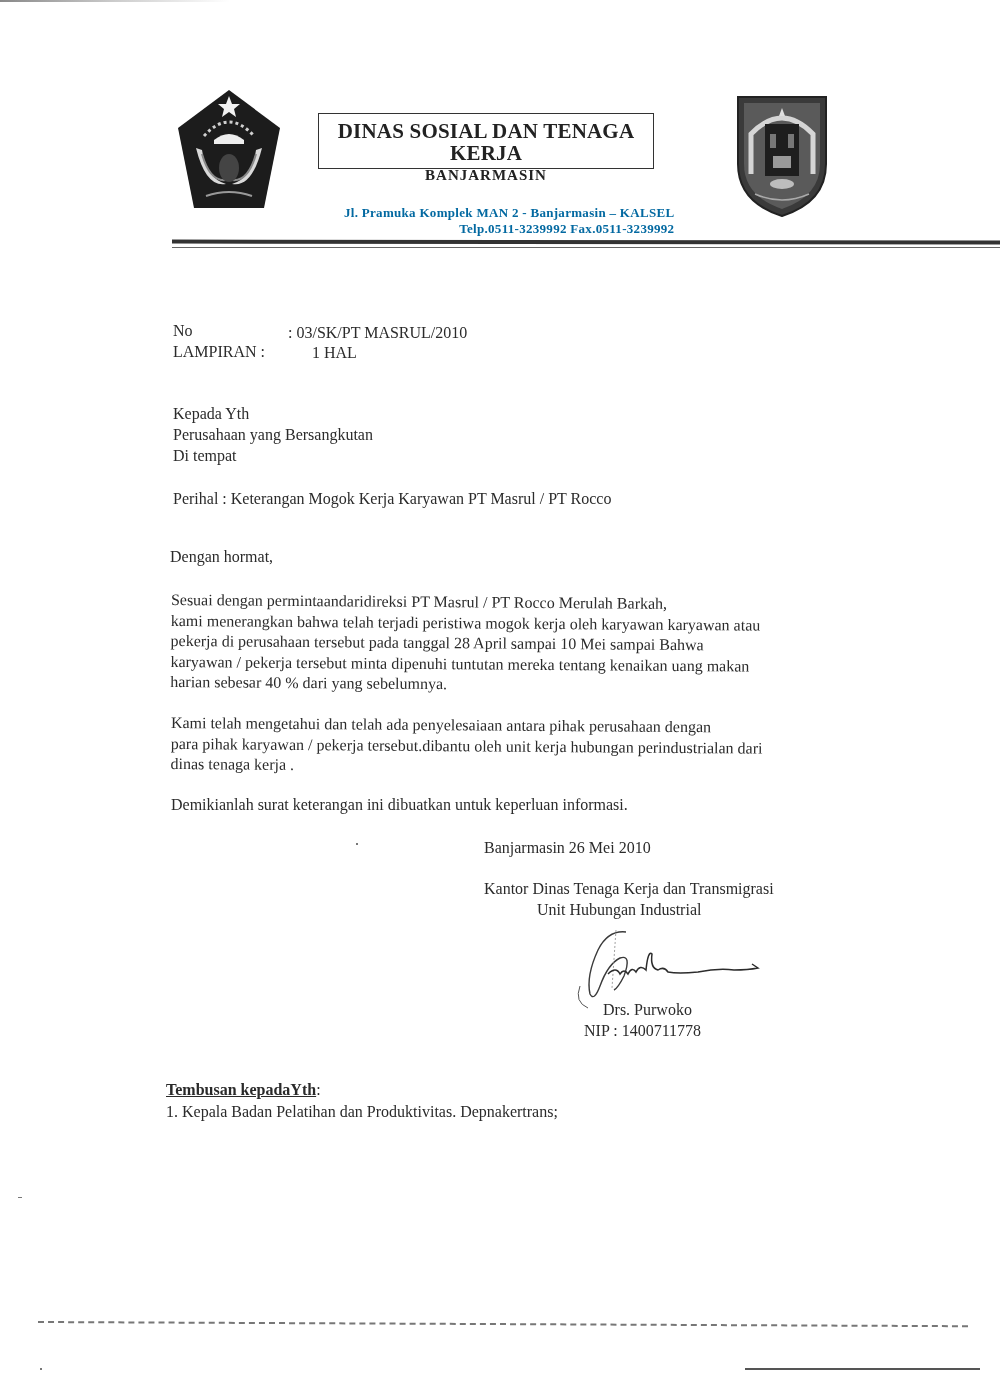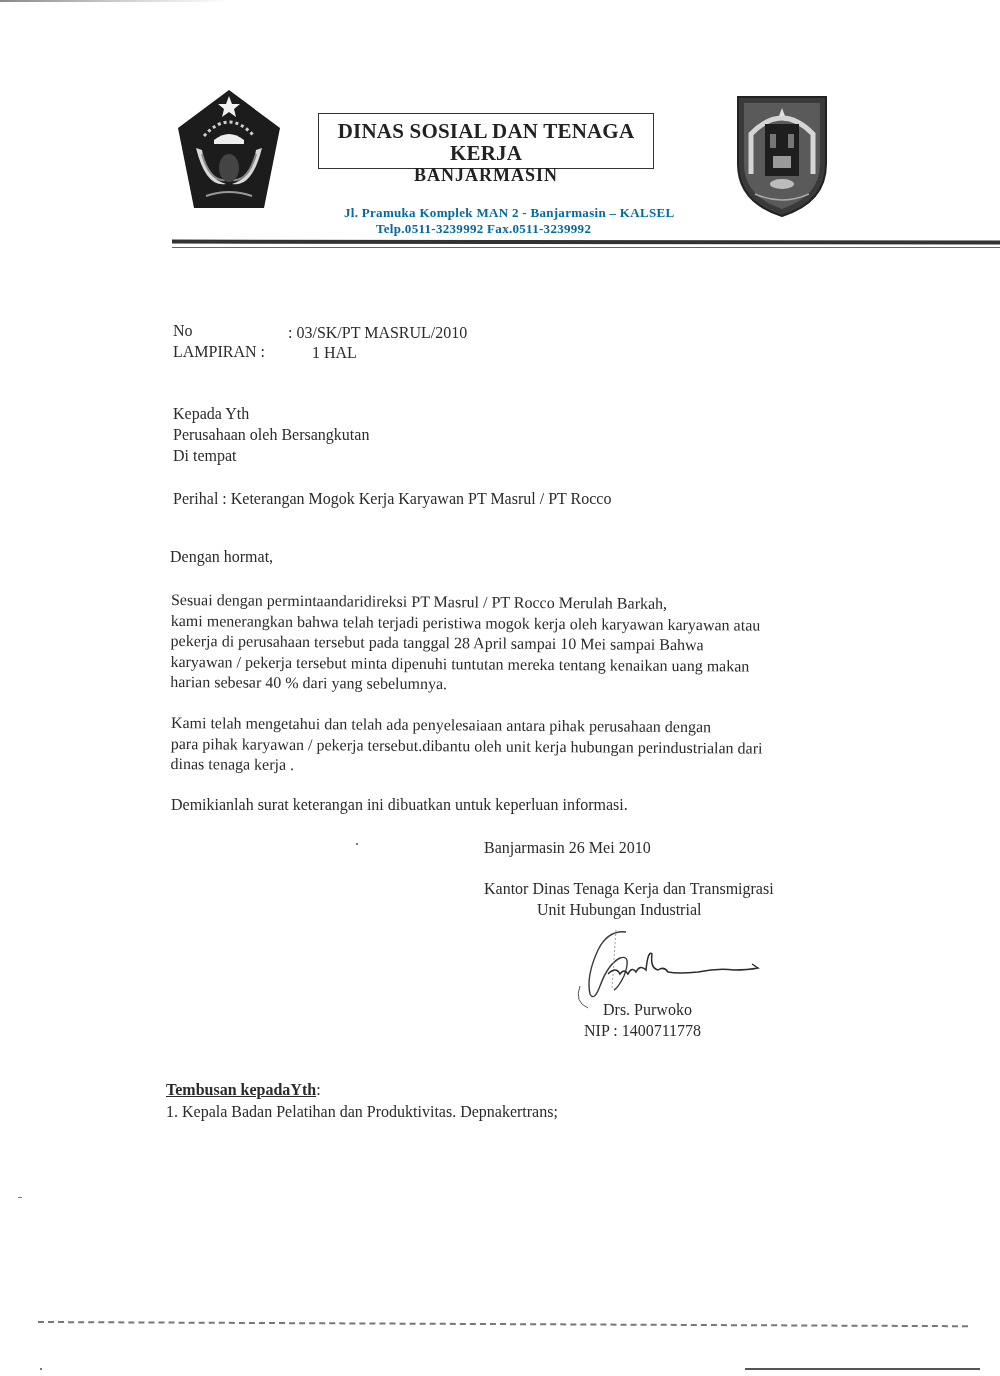--- a/index.html
+++ b/index.html
@@ -12,26 +12,26 @@
 
     
     .logo-left { left: 176px; top: 88px; width: 106px; height: 122px; }
     .logo-right { left: 735px; top: 94px; width: 94px; height: 124px; }
     .title-box {
       left: 318px; top: 113px; width: 336px; height: 56px;
       border: 1.5px solid #333; box-sizing: border-box; text-align: center;
       font-weight: bold; color: #222; line-height: 22px; padding-top: 6px;
     }
     .title-line1 { font-size: 21px; letter-spacing: 0.2px; }
-    .title-line2 { font-size: 18px; letter-spacing: 1px; }
+    .title-line2 { font-size: 15px; letter-spacing: 1px; }
     .address {
       left: 344px; top: 205px; font-size: 13px; font-weight: bold; color: #0369a1;
       line-height: 16px; letter-spacing: 0.3px;
     }
-    .address .l2 { padding-left: 32px; display: block; }
+    .address .l2 { padding-left: 32px; display: block; text-align: right; }
     .rule-thick { left: 172px; top: 240px; width: 828px; height: 4px; background: #333; transform: rotate(0.06deg); }
     .rule-thin { left: 172px; top: 247px; width: 828px; height: 1px; background: #666; }
 
     
     .txt { font-size: 16px; line-height: 20.5px; color: #2b2b2b; white-space: nowrap; }
     .meta-label { left: 173px; }
     .meta-val { left: 288px; }
     .para { left: 171px; transform: rotate(0.45deg); transform-origin: left top; }
     .sig-svg { left: 568px; top: 928px; width: 200px; height: 82px; }
 
@@ -88,21 +88,21 @@
 </div>
 <div class="abs rule-thick"></div>
 <div class="abs rule-thin"></div>
 
 <div class="abs txt meta-label" style="top:321px;">No</div>
 <div class="abs txt meta-val" style="top:323px;">: 03/SK/PT MASRUL/2010</div>
 <div class="abs txt meta-label" style="top:342px;">LAMPIRAN :</div>
 <div class="abs txt" style="left:300px; top:343px;margin-left:12px;">1 HAL</div>
 
 <div class="abs txt" style="left:173px; top:404px;">Kepada Yth</div>
-<div class="abs txt" style="left:173px; top:425px;">Perusahaan oleh Bersangkutan</div>
+<div class="abs txt" style="left:173px; top:425px;">Perusahaan yang Bersangkutan</div>
 <div class="abs txt" style="left:173px; top:446px;">Di tempat</div>
 
 <div class="abs txt" style="left:173px; top:489px;">Perihal :  Keterangan Mogok Kerja Karyawan PT Masrul / PT Rocco</div>
 
 <div class="abs txt" style="left:170px; top:547px;">Dengan hormat,</div>
 
 <div class="abs txt para" style="top:590px;">
   <div>Sesuai dengan permintaandaridireksi PT Masrul / PT Rocco Merulah Barkah,</div>
   <div>kami menerangkan bahwa telah terjadi peristiwa mogok kerja oleh  karyawan karyawan atau</div>
   <div>pekerja di perusahaan tersebut pada tanggal 28 April  sampai 10 Mei sampai Bahwa</div>

